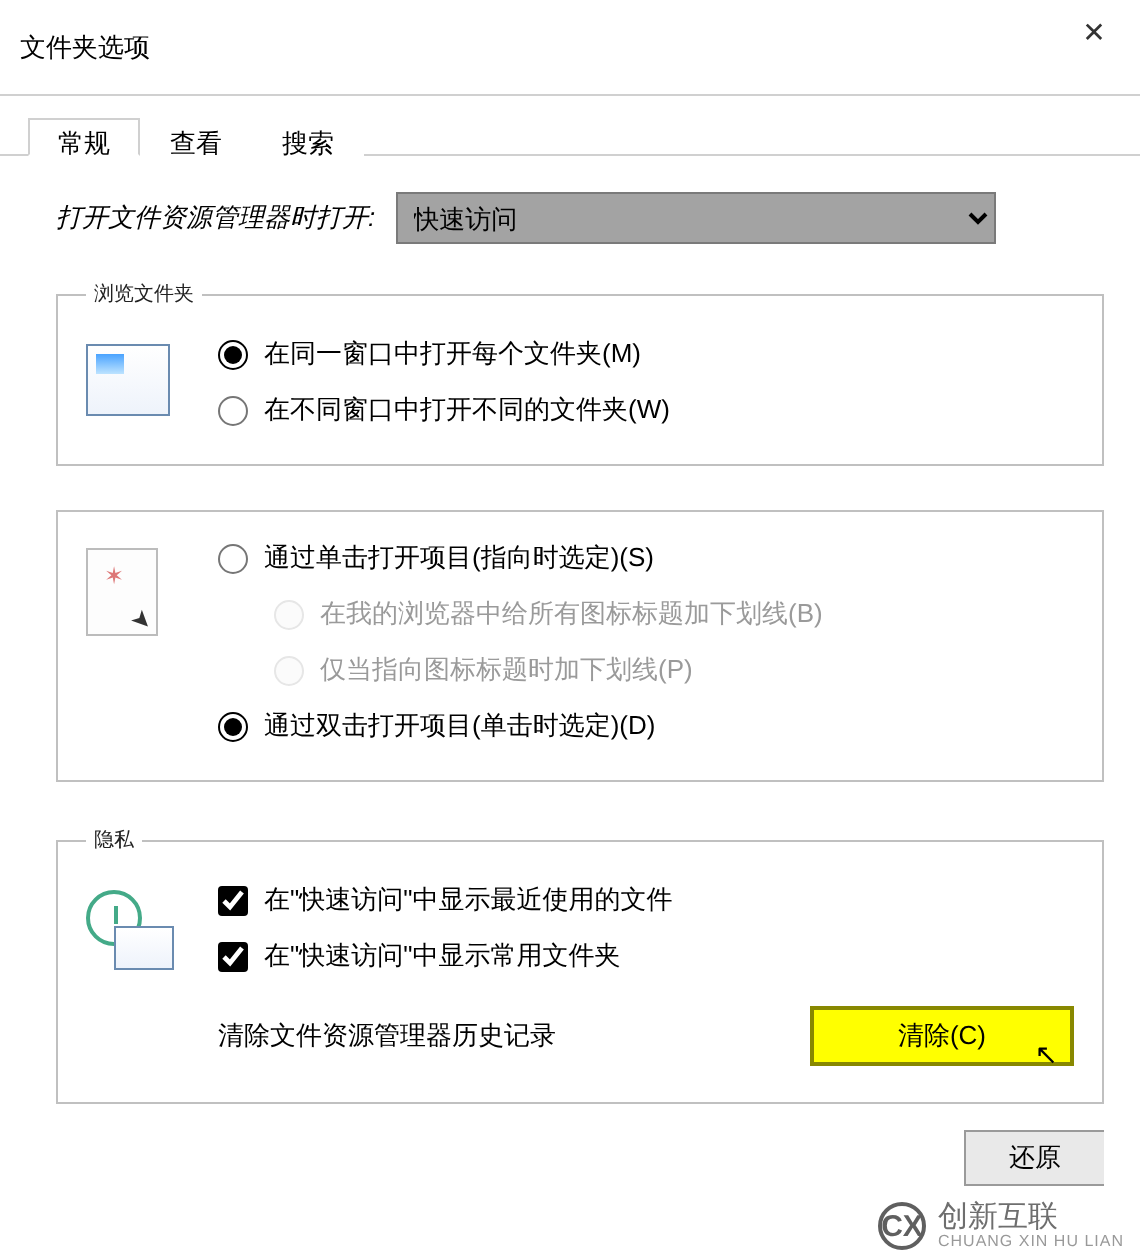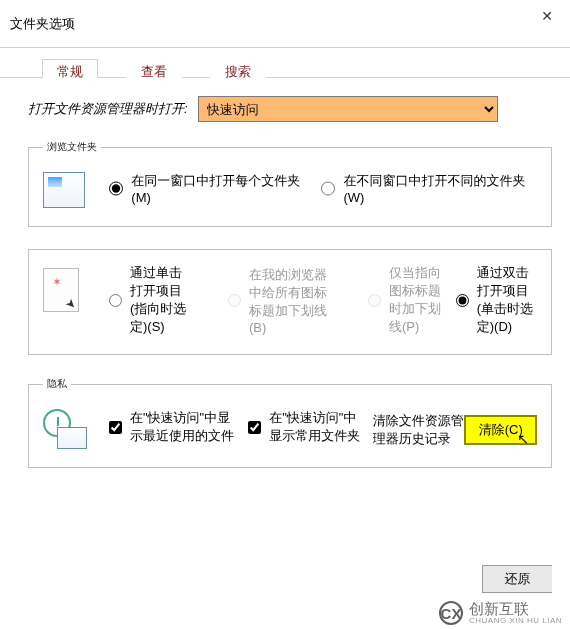--- a/index.html
+++ b/index.html
@@ -32,72 +32,71 @@
   .tabs {
     display:flex;
     padding: 10px 0 0 14px;
     border-bottom: 1px solid #d0d0d0;
     position: relative;
     height: 30px;
   }
   .tab {
     padding: 3px 14px 4px;
     font-size:13px;
-    color:#7f1d1d;
+    color:#000000;
     border:1px solid transparent;
     border-bottom:none;
     position:relative;
     top:1px;
     background:#fff;
-    margin-left:28px;
   }
   .tab.active {
     border-color:#d0d0d0;
     border-bottom:1px solid #fff;
     z-index:2;
   }
   .tab-panel {
     padding: 18px 18px 10px 28px;
   }
   .row-open {
     display:flex; align-items:center; gap:10px; margin-bottom:18px;
   }
   .row-open label { white-space:nowrap;font-style:italic;}
   select.dropdown {
     flex:0 0 300px; height:26px;
-    border:1px solid #7a7a7a; background:#fdba74;
+    border:1px solid #7a7a7a; background:#a3a3a3;
     padding:2px 4px; font-family:inherit; font-size:13px;
   }
   fieldset.group {
     border:1px solid #c0c0c0;
     margin:0 0 22px 0;
     padding: 14px 14px 18px 14px;
     position:relative;
   }
   fieldset.group legend {
     padding:0 4px;
     font-size:10px;
     color:#222;
   }
   .group-body { display:flex; gap:14px;}
   .icon-col { width:52px; flex:0 0 52px; padding-top:4px;}
-  .opts { flex:1; display:flex; gap:10px;}
+  .opts { flex:1; display:flex; flex-direction:column; gap:10px;}
   .opt { display:flex; align-items:center; gap:8px;}
   .opt.sub { margin-left:28px;}
   .opt input[type=radio], .opt input[type=checkbox] {
     width:15px; height:15px; margin:0; accent-color:#000;
   }
   .opt.disabled { color:#9a9a9a;}
   .opt.disabled input { opacity:0.55;}
   .clear-row {
     display:flex; align-items:center; justify-content:space-between;
     margin-top:6px;
   }
   .clear-btn {
-    width:120px; height:30px;
+    width:132px; height:30px;
     background:#ffff00;
     border:2px solid #888800;
     font-family:inherit; font-size:13px;
     position:relative;
   }
   .cursor-ptr {
     position:absolute; right:6px; bottom:-4px;
     font-size:14px; color:#000;
     pointer-events:none;
   }

